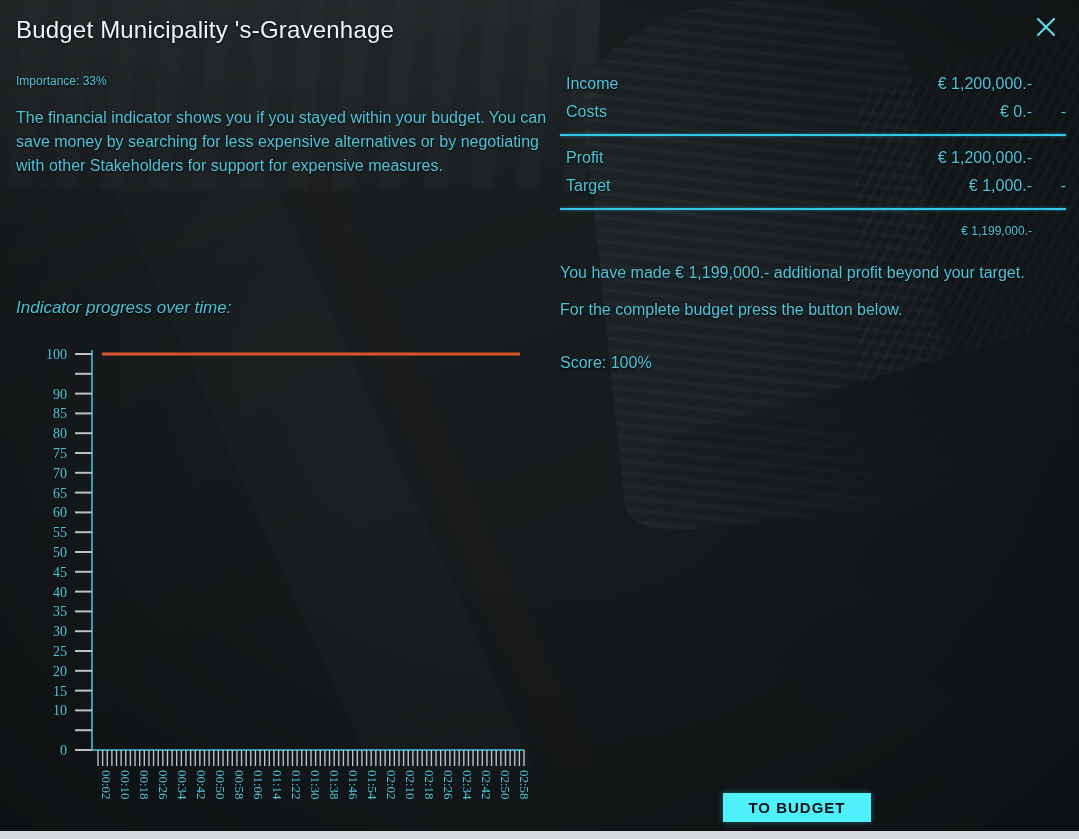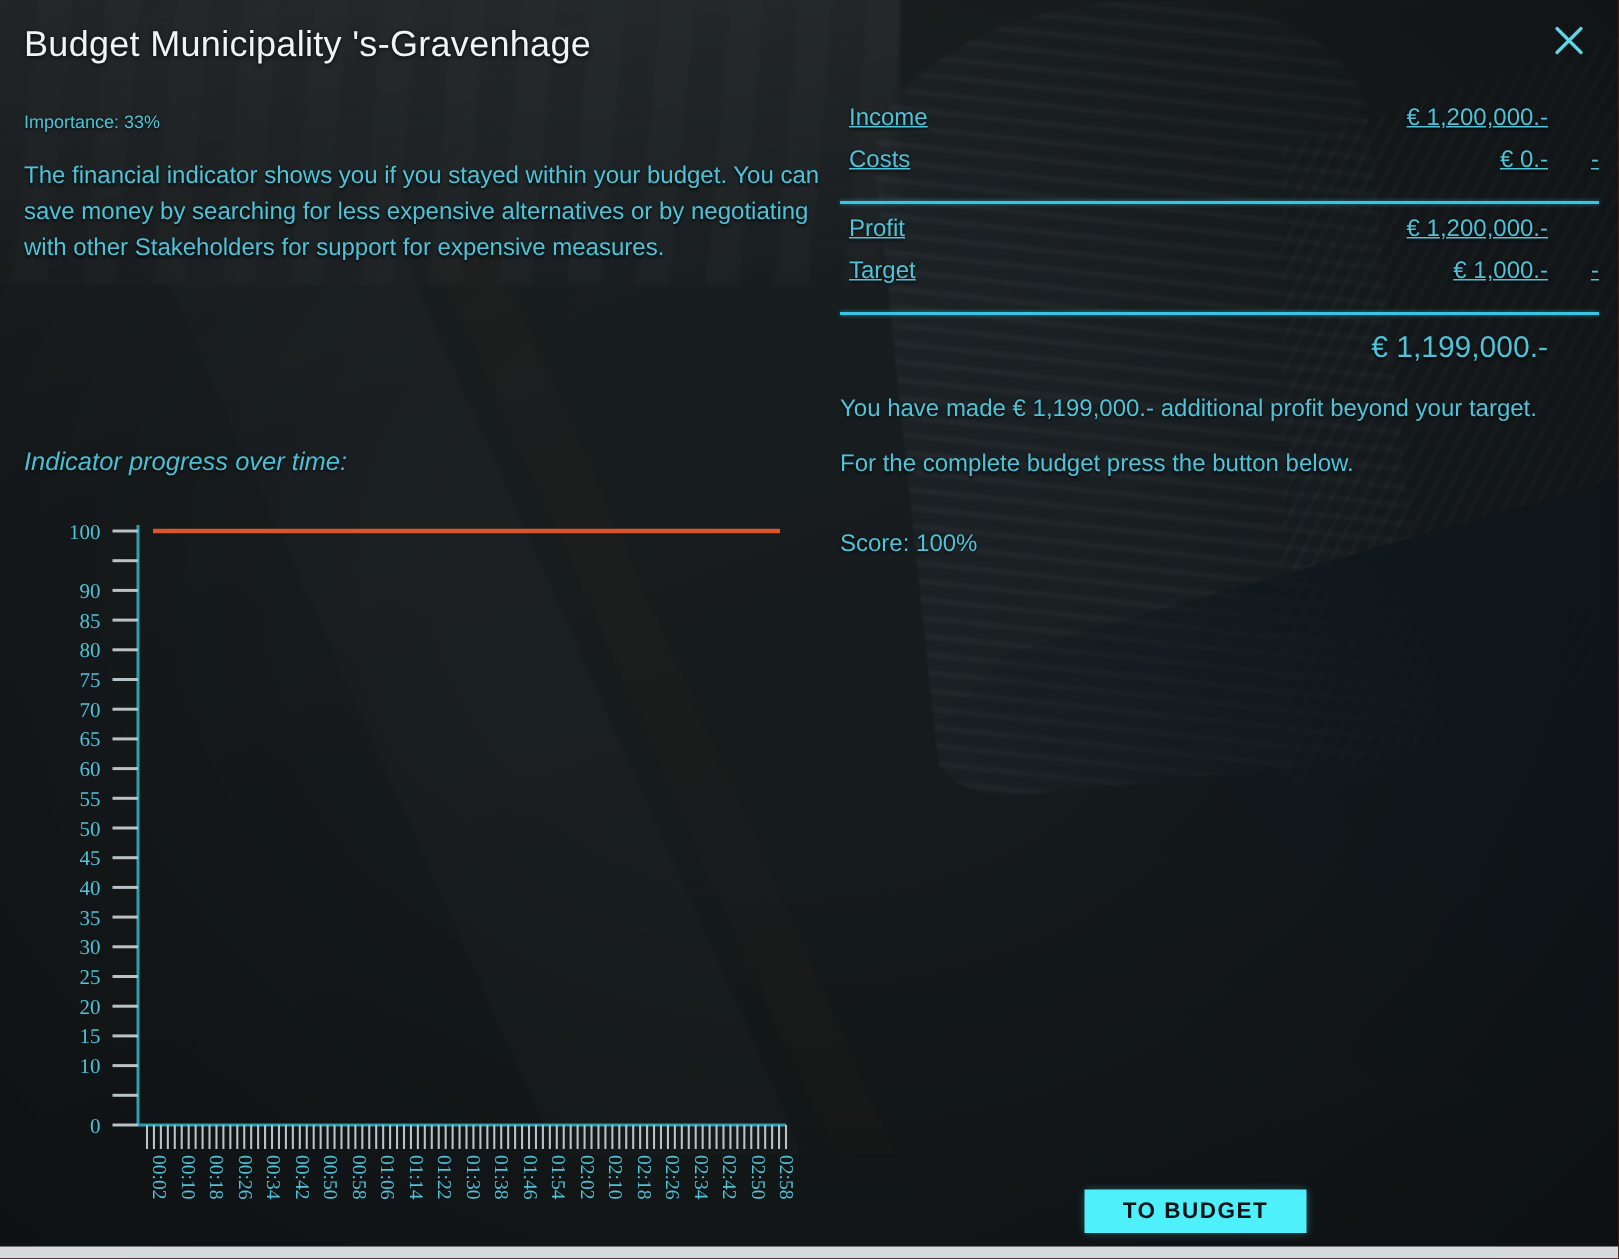--- a/index.html
+++ b/index.html
@@ -12,21 +12,21 @@
     background: #1a1d1f;
     font-family: "Liberation Sans", sans-serif;
   }
 
   
   #app {
     position: relative;
     width: 1079px;
     height: 839px;
     overflow: hidden;
-    background-color: #b91c1c;
+    background-color: #1d4ed8;
   }
 
   .bg-layer {
     position: absolute;
     inset: 0;
     pointer-events: none;
   }
 
   
   .bg-base {
@@ -165,44 +165,43 @@
     width: 506px;
   }
   .report-title {
     font-size: 17px;
     color: #49c0d4;
     margin-bottom: 13px;
     text-shadow: 0 1px 2px rgba(0,0,0,0.9);
   }
   .report-row {
     display: flex;
-    align-items: flex-start;
+    align-items: center;
     font-size: 16px;
     color: #4fc3d8;
     height: 28px;
     text-shadow: 0 1px 2px rgba(0,0,0,0.9);
-    text-decoration: underline;
   }
   .report-row .lbl { width: 280px; padding-left: 6px; }
   .report-row .amt { flex: 1; text-align: right; padding-right: 8px; }
   .report-row .op  { width: 26px; text-align: right; }
 
   .report-rule {
     height: 2px;
     background: #35c6e6;
     margin: 8px 0 8px 0;
     box-shadow: 0 0 3px rgba(53,198,230,0.55);
   }
 
   .report-total {
     display: flex;
-    font-size: 20px;
+    font-size: 12px;
     color: #4fc3d8;
     height: 26px;
-    align-items: flex-end;
+    align-items: center;
     text-shadow: 0 1px 2px rgba(0,0,0,0.9);
   }
   .report-total .sp { width: 280px; }
   .report-total .amt { flex: 1; text-align: right; padding-right: 8px; }
   .report-total .op { width: 26px; }
 
   .report-note {
     margin-top: 18px;
     font-size: 16px;
     line-height: 22px;

